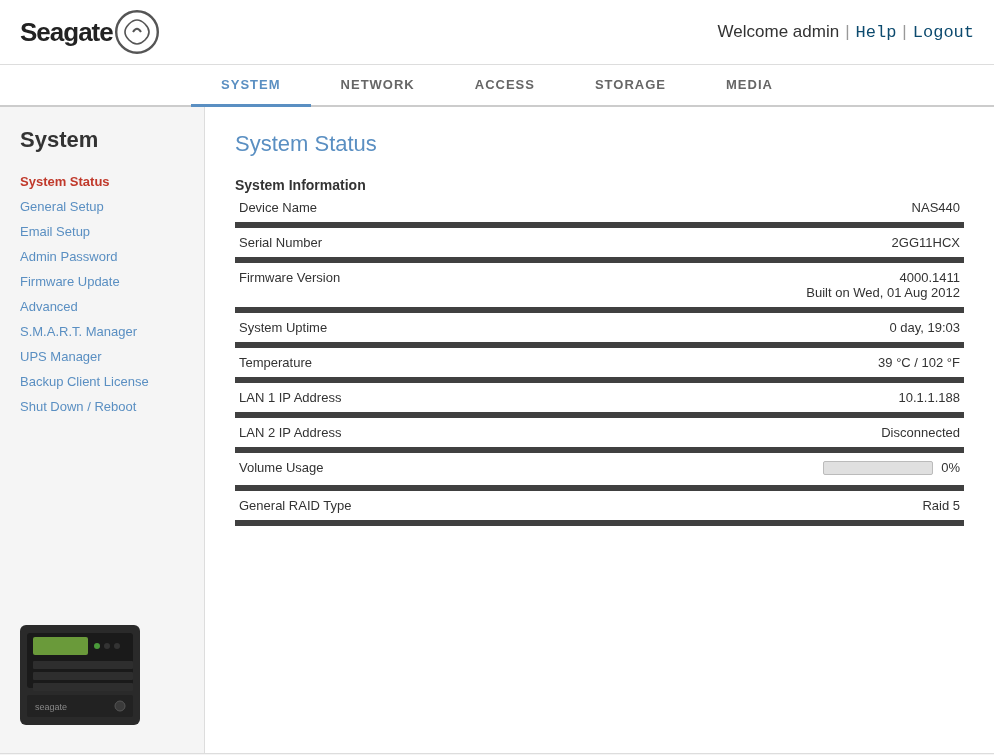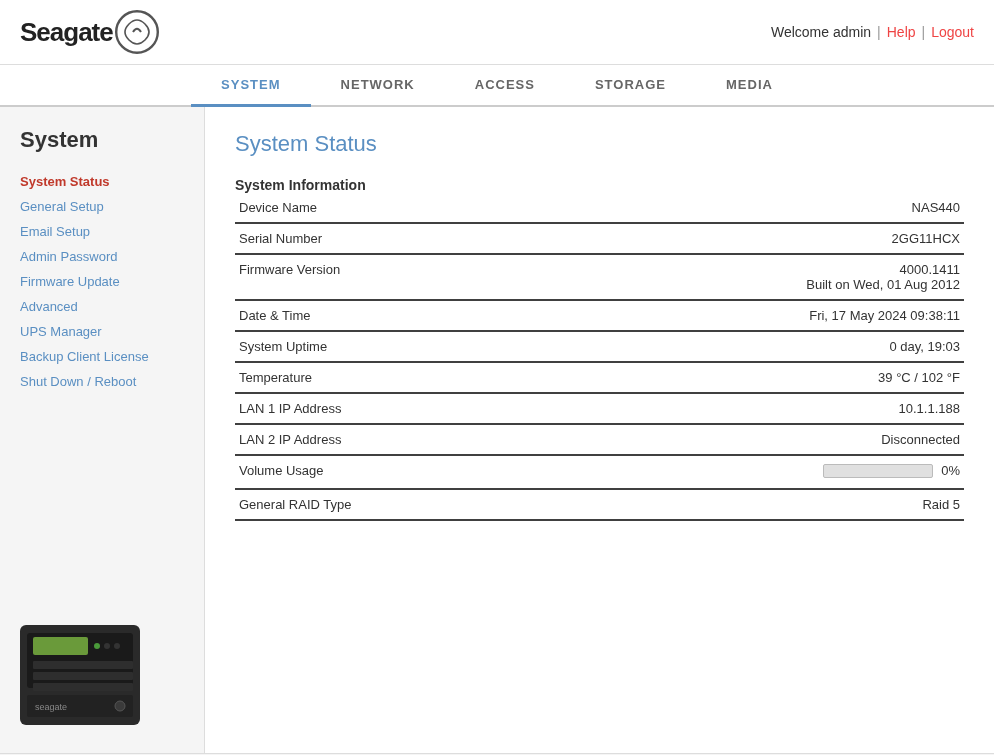--- a/index.html
+++ b/index.html
@@ -22,30 +22,31 @@
     #logo-text {
       font-size: 28px;
       font-weight: bold;
       color: #1a1a1a;
       letter-spacing: -1px;
     }
     #user-nav {
       display: flex;
       align-items: center;
       gap: 6px;
-      font-size: 14px;
+      font-size: 17px;
       color: #333;
     }
     #user-nav .sep {
       color: #999;
     }
     #user-nav a {
-      color: #ef4444;
+      color: #0c4a6e;
       text-decoration: none;
       cursor: pointer;
+      font-family: Liberation Mono, monospace;
     }
 
     
     #top-nav {
       background: #fff;
       border-bottom: 2px solid #ccc;
       display: flex;
       justify-content: center;
       gap: 0;
       padding: 0 20px;
@@ -118,21 +119,21 @@
     }
 
     
     .info-table {
       width: 100%;
       border-collapse: collapse;
     }
     .info-table tr td {
       padding: 7px 4px;
       vertical-align: top;
-      border-bottom: 2px solid #404040;
+      border-bottom: 6px solid #404040;
     }
     .info-table tr td:first-child {
       width: 220px;
       color: #333;
       font-weight: normal;
     }
     .info-table tr td:last-child {
       color: #333;
       text-align: right;
     }
@@ -206,20 +207,21 @@
 
   <div id="sidebar">
     <div id="sidebar-title">System</div>
 
     <a class="sidebar-link active">System Status</a>
     <a class="sidebar-link">General Setup</a>
     <a class="sidebar-link">Email Setup</a>
     <a class="sidebar-link">Admin Password</a>
     <a class="sidebar-link">Firmware Update</a>
     <a class="sidebar-link">Advanced</a>
+    <a class="sidebar-link">S.M.A.R.T. Manager</a>
     <a class="sidebar-link">UPS Manager</a>
     <a class="sidebar-link">Backup Client License</a>
     <a class="sidebar-link">Shut Down / Reboot</a>
 
     <div style="position:absolute;bottom:20px;left:15px;">
       <svg class="nas-device" viewBox="0 0 130 115">
 
         <rect x="5" y="10" width="120" height="100" rx="6" ry="6" fill="#2a2a2a"></rect>
 
         <rect x="12" y="18" width="106" height="55" rx="3" ry="3" fill="#1a1a1a"></rect>
@@ -256,24 +258,20 @@
         <tr>
           <td>Serial Number</td>
           <td>2GG11HCX</td>
         </tr>
         <tr>
           <td>Firmware Version</td>
           <td>
             <span>4000.1411</span><br>
             <span>Built on Wed, 01 Aug 2012</span>
           </td>
-        </tr>
-        <tr>
-          <td>Date &amp; Time</td>
-          <td>Fri, 17 May 2024 09:38:11</td>
         </tr>
         <tr>
           <td>System Uptime</td>
           <td>0 day, 19:03</td>
         </tr>
         <tr>
           <td>Temperature</td>
           <td>39 °C / 102 °F</td>
         </tr>
         <tr>

